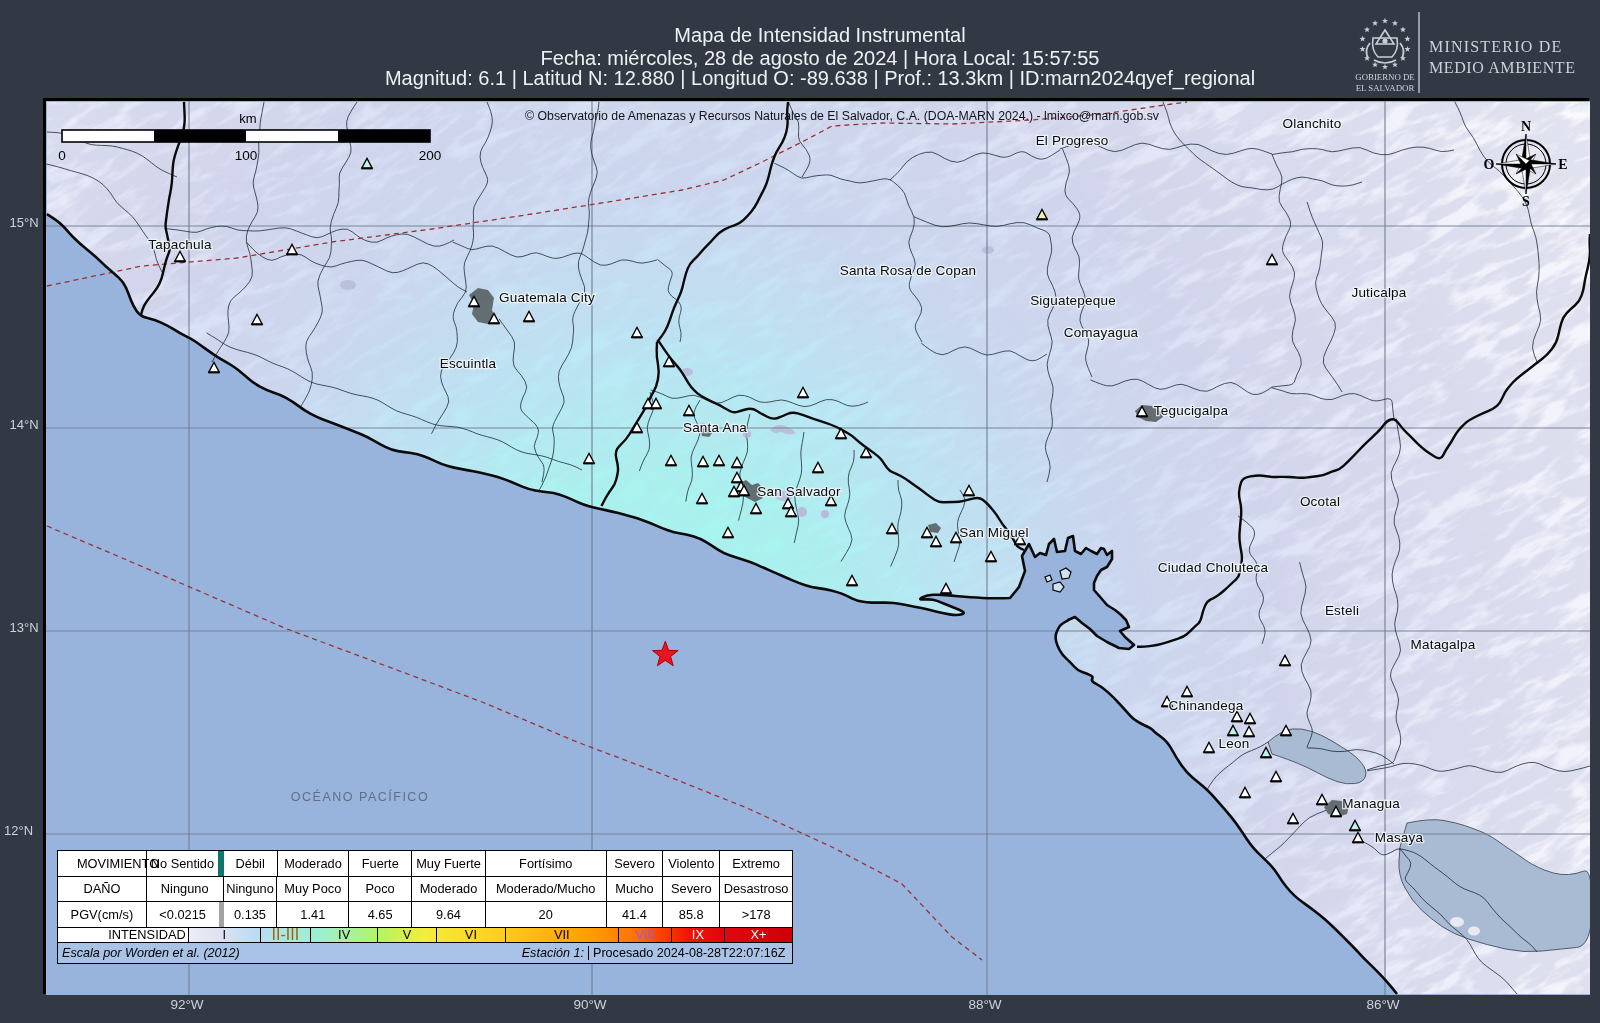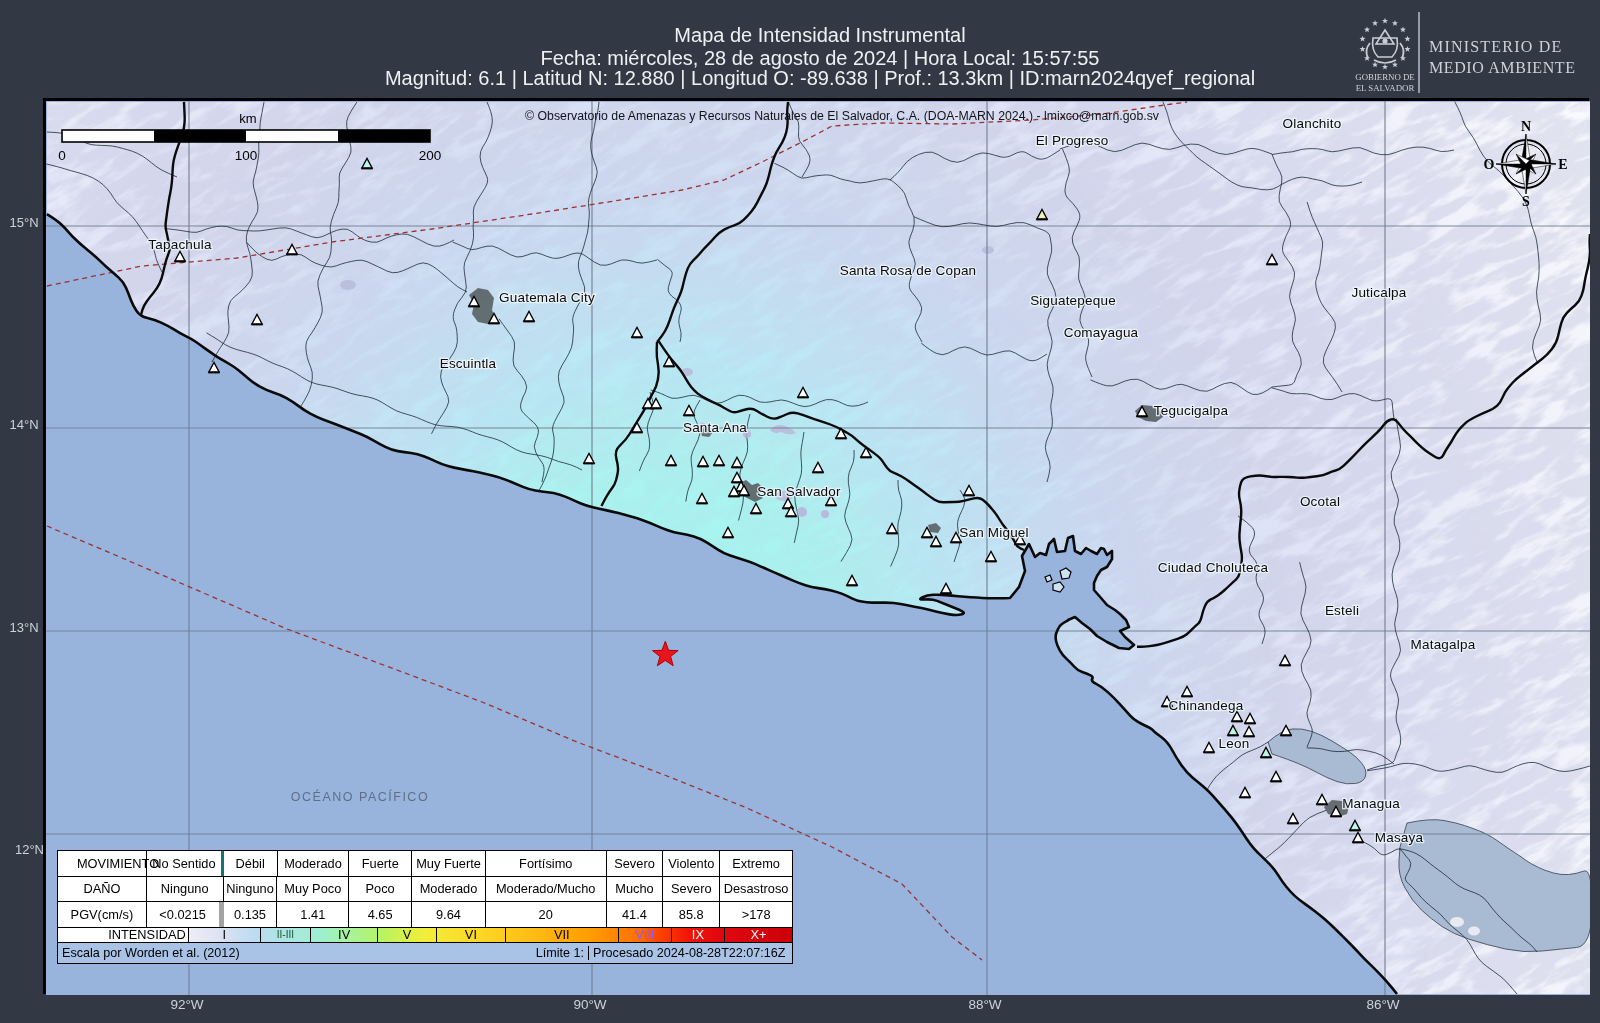--- a/index.html
+++ b/index.html
@@ -328,21 +328,21 @@
         </g>
         <text x="1524" y="129" text-anchor="middle" font-size="14" font-family="Liberation Serif, serif" font-weight="bold" fill="#000">N</text>
         <text x="1524" y="204" text-anchor="middle" font-size="14" font-family="Liberation Serif, serif" font-weight="bold" fill="#000">S</text>
         <text x="1487" y="167" text-anchor="middle" font-size="14" font-family="Liberation Serif, serif" font-weight="bold" fill="#000">O</text>
         <text x="1561" y="167" text-anchor="middle" font-size="14" font-family="Liberation Serif, serif" font-weight="bold" fill="#000">E</text>
 </svg>
 </div>
 <div style="position:absolute;left:57px;top:850px;width:736px;background:#fff;border:1.6px solid #000;box-sizing:border-box;font-family:'Liberation Sans',sans-serif;">
       <div style="display:flex;height:24.5px;border-bottom:1px solid #000;">
         <div style="width:89px;box-sizing:border-box;display:flex;align-items:center;justify-content:center;font-size:12.8px;border-right:1px solid #000;padding-left:32px;">MOVIMIENTO</div>
-        <div style="width:77px;box-sizing:border-box;display:flex;align-items:center;justify-content:center;font-size:12.8px;border-right:3px solid #0f766e;">No Sentido</div>
+        <div style="width:77px;box-sizing:border-box;display:flex;align-items:center;justify-content:center;font-size:12.8px;border-right:6px solid #0f766e;">No Sentido</div>
         <div style="width:54px;box-sizing:border-box;display:flex;align-items:center;justify-content:center;font-size:12.8px;border-right:1px solid #000;">Débil</div>
         <div style="width:72px;box-sizing:border-box;display:flex;align-items:center;justify-content:center;font-size:12.8px;border-right:1px solid #000;">Moderado</div>
         <div style="width:63px;box-sizing:border-box;display:flex;align-items:center;justify-content:center;font-size:12.8px;border-right:1px solid #000;">Fuerte</div>
         <div style="width:74px;box-sizing:border-box;display:flex;align-items:center;justify-content:center;font-size:12.8px;border-right:1px solid #000;">Muy Fuerte</div>
         <div style="width:121px;box-sizing:border-box;display:flex;align-items:center;justify-content:center;font-size:12.8px;border-right:1px solid #000;">Fortísimo</div>
         <div style="width:57px;box-sizing:border-box;display:flex;align-items:center;justify-content:center;font-size:12.8px;border-right:1px solid #000;">Severo</div>
         <div style="width:57px;box-sizing:border-box;display:flex;align-items:center;justify-content:center;font-size:12.8px;border-right:1px solid #000;">Violento</div>
         <div style="width:72px;box-sizing:border-box;display:flex;align-items:center;justify-content:center;font-size:12.8px;">Extremo</div>
       </div>
       <div style="display:flex;height:24.5px;border-bottom:1px solid #000;">
@@ -368,39 +368,39 @@
         <div style="width:57px;box-sizing:border-box;display:flex;align-items:center;justify-content:center;font-size:12.8px;border-right:1px solid #000;">41.4</div>
         <div style="width:57px;box-sizing:border-box;display:flex;align-items:center;justify-content:center;font-size:12.8px;border-right:1px solid #000;">85.8</div>
         <div style="width:72px;box-sizing:border-box;display:flex;align-items:center;justify-content:center;font-size:12.8px;">&gt;178</div>
       </div>
       <div style="position:relative">
         <div style="position:absolute;left:89px;top:0;right:0;bottom:0;background:linear-gradient(90deg,#fff 0%,#dfe2f2 11%,#badcf2 17%,#9df0d0 27%,#b4f464 36%,#f2ee3a 43%,#ffd020 54%,#ff9c00 69%,#ff7000 76%,#ff4800 79%,#f01408 84%,#e00810 89%,#cc0008 100%);"></div>
         <div style="position:relative">
           <div style="display:flex;height:14.5px;padding-left:48px;">
             <div style="width:89px;box-sizing:border-box;display:flex;align-items:center;justify-content:center;font-size:12.8px;border-right:1px solid #000;background:#fff;">INTENSIDAD</div>
             <div style="width:77px;box-sizing:border-box;display:flex;align-items:center;justify-content:center;font-size:12.8px;border-right:1px solid #000;color:#000;">I</div>
-            <div style="width:54px;box-sizing:border-box;display:flex;align-items:center;justify-content:center;font-size:10px;border-right:1px solid #000;color:#14532d;">II-III</div>
+            <div style="width:54px;box-sizing:border-box;display:flex;align-items:center;justify-content:center;font-size:16px;border-right:1px solid #000;color:#a16207;">II-III</div>
             <div style="width:72px;box-sizing:border-box;display:flex;align-items:center;justify-content:center;font-size:12.8px;border-right:1px solid #000;color:#000;">IV</div>
             <div style="width:63px;box-sizing:border-box;display:flex;align-items:center;justify-content:center;font-size:12.8px;border-right:1px solid #000;color:#000;">V</div>
             <div style="width:74px;box-sizing:border-box;display:flex;align-items:center;justify-content:center;font-size:12.8px;border-right:1px solid #000;color:#000;">VI</div>
             <div style="width:121px;box-sizing:border-box;display:flex;align-items:center;justify-content:center;font-size:12.8px;border-right:1px solid #000;color:#000;">VII</div>
             <div style="width:57px;box-sizing:border-box;display:flex;align-items:center;justify-content:center;font-size:12.8px;border-right:1px solid #000;color:#8b5cf6;">VIII</div>
             <div style="width:57px;box-sizing:border-box;display:flex;align-items:center;justify-content:center;font-size:12.8px;border-right:1px solid #000;color:#fff;">IX</div>
             <div style="width:72px;box-sizing:border-box;display:flex;align-items:center;justify-content:center;font-size:12.8px;color:#fff;">X+</div>
           </div>
         </div>
       </div>
       <div style="display:flex;height:20px;background:#a9c3e6;border-top:1px solid #000;font-size:12.6px;align-items:center;white-space:nowrap;">
-        <div style="width:531px;display:flex;justify-content:space-between;align-items:center;box-sizing:border-box;border-right:1px solid #000;padding:0 4px;">
+        <div style="width:531px;display:flex;justify-content:space-between;align-items:center;box-sizing:border-box;border-right:1px solid #000;padding:0 4px;font-style:italic;">
           <span>Escala por Worden et al. (2012)</span>
-          <span>Límite 1:</span>
+          <span>Estación 1:</span>
         </div>
         <div style="flex:1;padding-left:4px;">Procesado 2024-08-28T22:07:16Z</div>
       </div>
     </div>
 <div style="position:absolute;left:4px;top:215px;width:40px;text-align:center;font-size:13px;color:#ccd2da;">15°N</div>
     <div style="position:absolute;left:4px;top:417px;width:40px;text-align:center;font-size:13px;color:#ccd2da;">14°N</div>
     <div style="position:absolute;left:4px;top:620px;width:40px;text-align:center;font-size:13px;color:#ccd2da;">13°N</div>
-    <div style="position:absolute;left:4px;top:842px;width:40px;text-align:right;font-size:13px;color:#ccd2da;">12°N</div>
+    <div style="position:absolute;left:4px;top:823px;width:40px;text-align:left;font-size:13px;color:#ccd2da;">12°N</div>
     <div style="position:absolute;left:162px;top:997px;width:50px;text-align:center;font-size:13.5px;color:#ccd2da;">92°W</div>
     <div style="position:absolute;left:565px;top:997px;width:50px;text-align:center;font-size:13.5px;color:#ccd2da;">90°W</div>
     <div style="position:absolute;left:960px;top:997px;width:50px;text-align:center;font-size:13.5px;color:#ccd2da;">88°W</div>
     <div style="position:absolute;left:1358px;top:997px;width:50px;text-align:center;font-size:13.5px;color:#ccd2da;">86°W</div>
 </div>
 </body></html>

